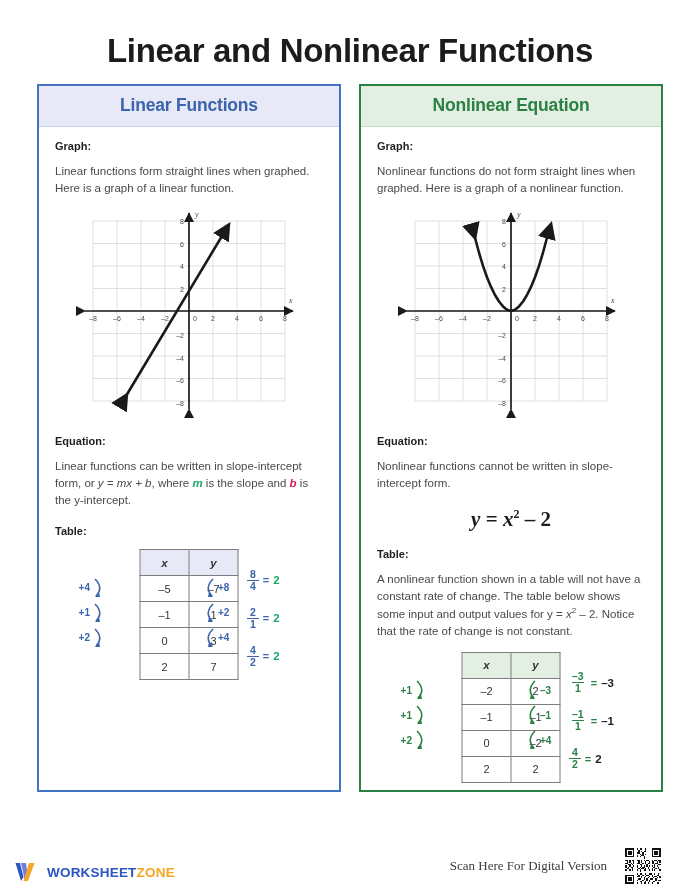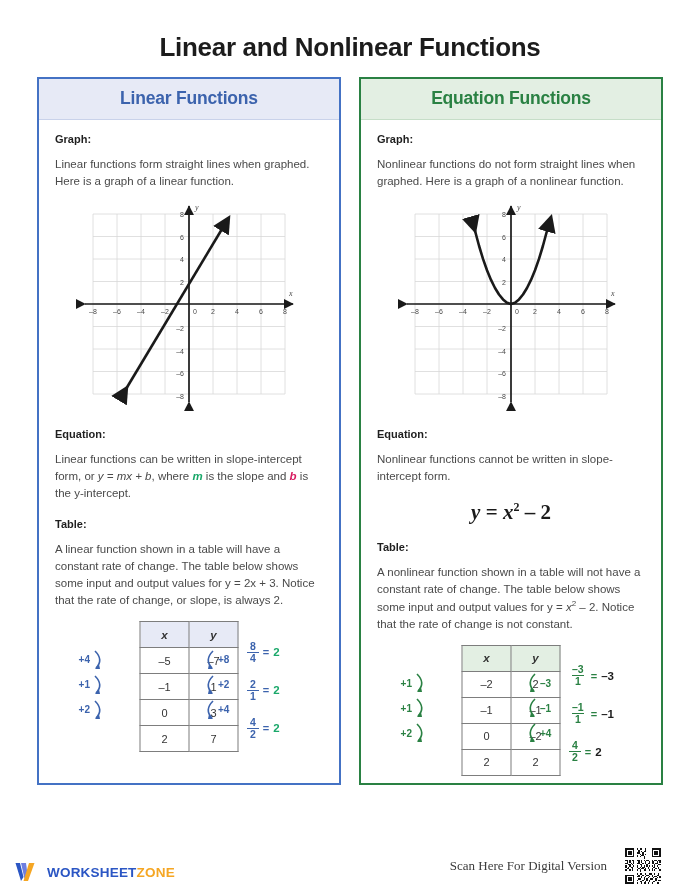--- a/index.html
+++ b/index.html
@@ -12,21 +12,21 @@
     height: 895px;
     position: relative;
     font-family: "Liberation Sans", sans-serif;
     color: #3b3b3b;
     overflow: hidden;
   }
 
   
   .page-title {
     text-align: center;
-    font-size: 26px;
+    font-size: 33px;
     font-weight: bold;
     color: #1c1c1c;
     letter-spacing: -0.3px;
     margin: 0;
     padding: 32px 0 14px 0;
   }
 
   
   .panels {
     display: flex;
@@ -309,21 +309,20 @@
 
           <line x1="52" y1="194" x2="154" y2="24" stroke="#1a1a1a" stroke-width="2.6" marker-start="url(#fnA)" marker-end="url(#fnA)"></line>
         </svg>
       </div>
 
       <p class="sec-label spaced">Equation:</p>
       <p class="para"><span>Linear functions can be written in slope-intercept form, or </span><i>y = mx + b</i><span>, where </span><span class="hl-green">m</span><span> is the slope and </span><span class="hl-pink">b</span><span> is the y-intercept.</span></p>
 
 
       <p class="sec-label spaced">Table:</p>
-      <p class="para">A linear function shown in a table will have a constant rate of change. The table below shows some input and output values for y = 2x + 3. Notice that the rate of change, or slope, is always 2.</p>
 
       <div class="table-block">
         <table class="vtable">
           <tbody>
               <tr>
             <th>x</th>
             <th>y</th>
           </tr>
           <tr>
             <td>–5</td>
@@ -417,21 +416,21 @@
             <span class="eqsign">=</span>
             <span class="frac-res">2</span>
           </div>
         </div>
       </div>
 
     </div>
   </section>
 
   <section class="panel nonlinear">
-    <div class="panel-header">Equation Functions</div>
+    <div class="panel-header">Nonlinear Equation</div>
     <div class="panel-body">
 
       <p class="sec-label">Graph:</p>
       <p class="para">Nonlinear functions do not form straight lines when graphed. Here is a graph of a nonlinear function.</p>
 
       <div class="graph-wrap">
         <svg width="236" height="212" viewBox="0 0 236 212">
           <g stroke="#d8d8d8" stroke-width="0.8">
             <line x1="22" y1="14" x2="214" y2="14"></line>
             <line x1="22" y1="36.5" x2="214" y2="36.5"></line>

